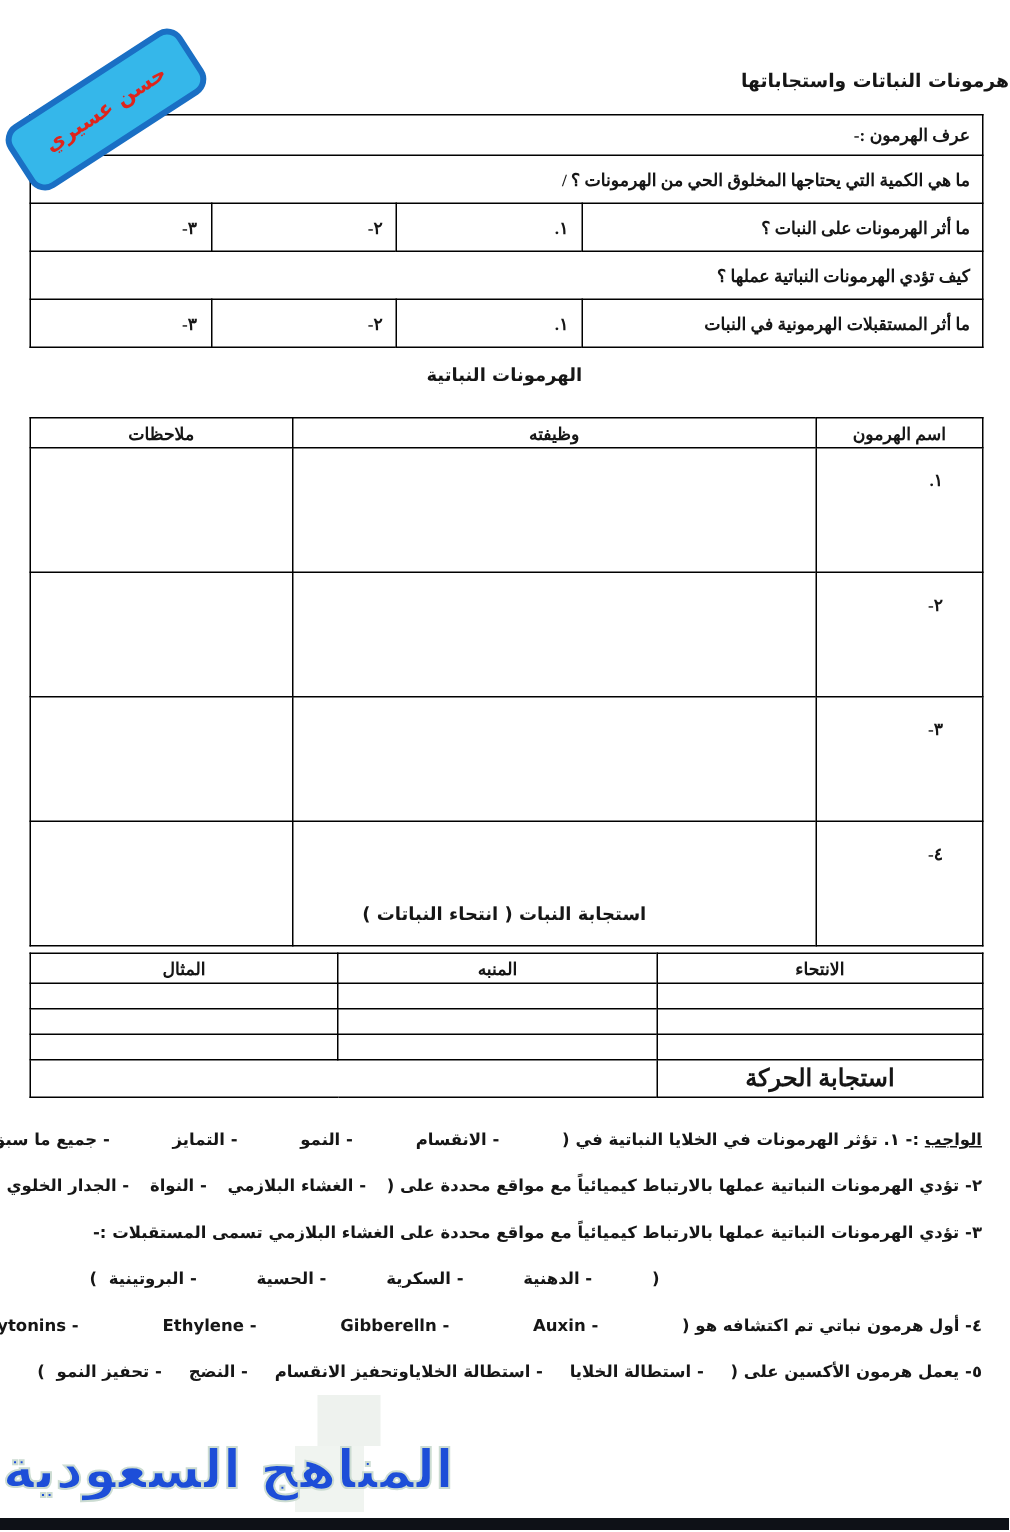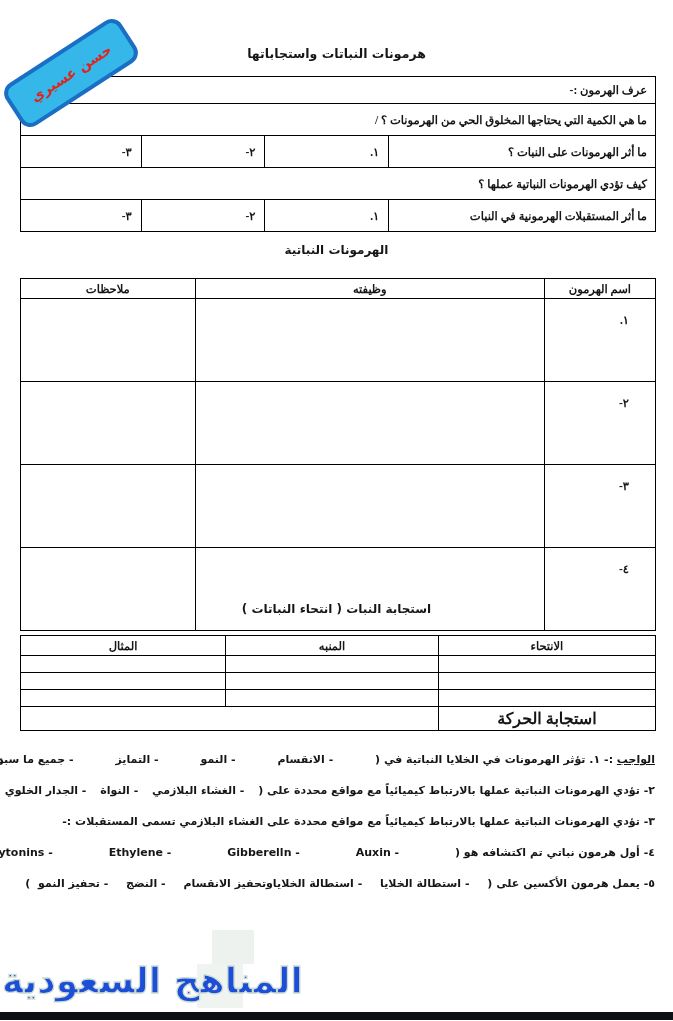--- a/index.html
+++ b/index.html
@@ -2,21 +2,21 @@
 <html lang="ar"><head>
 <meta charset="utf-8">
 <style>
   html,body{margin:0;padding:0;background:#ffffff;}
   .page{
     position:relative; width:673px; height:1021px; overflow:hidden;
     background:#ffffff; color:#161616;
     font-family:"DejaVu Sans", sans-serif; font-weight:bold;
   }
   
-  .doc-title{position:absolute; top:46px; left:0; width:100%; text-align:center; font-size:12.5px;}
+  .doc-title{position:absolute; top:46px; left:0; width:100%; text-align:right; font-size:12.5px;}
   .sec-title{position:absolute; left:0; width:100%; text-align:center; font-size:12px;}
   .sec-title.s2{top:243px;}
   .sec-title.s3{top:602px;}
   
   table{border-collapse:collapse; table-layout:fixed; position:absolute; direction:rtl;}
   td,th{border:1.4px solid #000; font-size:11.5px; font-weight:bold; padding:2px 8px; overflow:hidden;font-family:Liberation Serif, serif;}
   .t1{top:76px; left:20px; width:636px;}
   .t1 td{text-align:right; vertical-align:middle;}
   .t1 .r-a{height:22px;} .t1 .r-b{height:27px;}
   .t1 td.num{text-align:right; padding-right:9px;}
@@ -187,20 +187,28 @@
       <span>٢- تؤدي الهرمونات النباتية عملها بالارتباط كيميائياً مع مواقع محددة على (</span>
       <span class="opt">- الغشاء البلازمي</span>
       <span class="opt">- النواة</span>
       <span class="opt">- الجدار الخلوي</span>
       
       
     </div>
     <div class="hw-line">
       <span>٣- تؤدي الهرمونات النباتية عملها بالارتباط كيميائياً مع مواقع محددة على الغشاء البلازمي تسمى المستقبلات :-</span>
     </div>
+    <div class="hw-line g4 indent">
+      <span>(</span>
+      <span class="opt">- الدهنية</span>
+      <span class="opt">- السكرية</span>
+      <span class="opt">- الحسية</span>
+      <span class="opt">- البروتينية</span>
+      <span class="close">)</span>
+    </div>
     <div class="hw-line g5">
       <span>٤- أول هرمون نباتي تم اكتشافه هو (</span>
       <span class="opt">- Auxin</span>
       <span class="opt">- Gibberelln</span>
       <span class="opt">- Ethylene</span>
       <span class="opt">- Cytonins</span>
       
     </div>
     <div class="hw-line g6">
       <span>٥- يعمل هرمون الأكسين على (</span>

